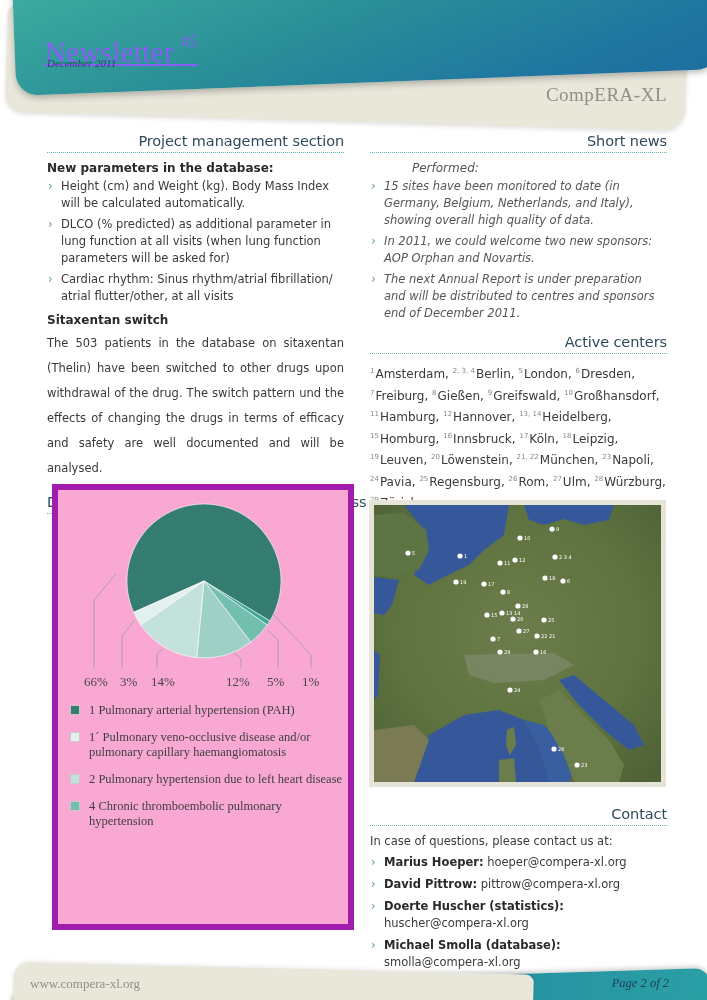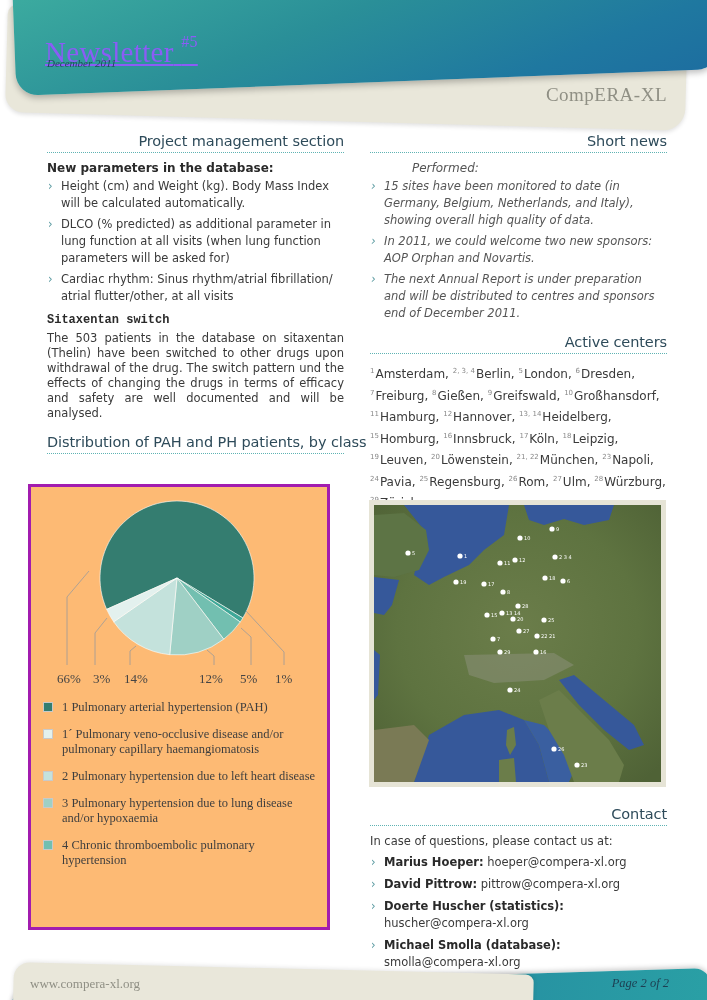--- a/index.html
+++ b/index.html
@@ -43,26 +43,26 @@
     font-family: "DejaVu Sans", sans-serif; font-size: 14.5px; color: #2e4b5a;
     padding-bottom: 3px; border-bottom: 1.5px dotted #5fb3b3; margin-bottom: 8px;
     white-space: nowrap; letter-spacing: -0.1px; text-align: right;
   }
   .sub { font-size: 12px; font-weight: bold; color: #2a2a2a; margin-bottom: 3px; }
   .sub.it { font-weight: normal; font-style: italic; color: #555; margin-left: 42px; }
   ul.bl { list-style: none; }
   ul.bl li { position: relative; padding-left: 14px; font-size: 11.5px; line-height: 17px; margin-bottom: 4px; color: #3a3a3a; }
   ul.bl li .bul { position: absolute; left: 1px; top: 0; color: #5a9aa0; }
   ul.bl.it li { font-style: italic; color: #555; }
-  p.just { font-size: 11.5px; line-height: 15px; text-align: justify; color: #3a3a3a; }
+  p.just { font-size: 11.5px; line-height: 25px; text-align: justify; color: #3a3a3a; }
 
   
   .chart-box {
-    position: absolute; left: 28px; top: 484px; width: 302px; height: 446px;
-    border: 3px solid #a21caf; background: #fdba74;
+    position: absolute; left: 52px; top: 484px; width: 302px; height: 446px;
+    border: 6px solid #a21caf; background: #f9a8d4;
   }
   .chart-box svg { position: absolute; left: 0; top: 0; }
   .pcts { position: absolute; top: 184px; left: 0; width: 292px; height: 16px; font-family: "Liberation Serif", serif; font-size: 13px; color: #444; }
   .pcts span { position: absolute; }
   .legend { position: absolute; left: 10px; top: 213px; width: 280px; }
   .leg-item { position: relative; padding-left: 21px; font-family: "Liberation Serif", serif; font-size: 12.5px; line-height: 15px; color: #3e3e3e; margin-bottom: 12px; }
   .leg-sw { position: absolute; left: 2px; top: 2px; width: 10px; height: 10px; border: 1px solid #c9c9c9; }
 
   
   .map-box {
@@ -105,21 +105,21 @@
 <div class="hdr-brand">CompERA-XL</div>
 
 <div class="col col-left">
   <div class="sec-title">Project management  section</div>
   <div class="sub">New parameters in the database:</div>
   <ul class="bl">
     <li><span class="bul">›</span><span>Height (cm) and Weight (kg). Body Mass Index will be calculated automatically.</span></li>
     <li><span class="bul">›</span><span>DLCO (% predicted) as additional parameter in lung function at all visits (when lung function parameters will be asked for)</span></li>
     <li><span class="bul">›</span><span>Cardiac rhythm: Sinus rhythm/atrial fibrillation/ atrial flutter/other, at all visits</span></li>
   </ul>
-  <div class="sub" style="margin-top:8px;font-family:Liberation Mono, monospace;">Sitaxentan switch</div>
+  <div class="sub" style="margin-top:8px;">Sitaxentan switch</div>
   <p class="just" style="margin-top:4px;">The 503 patients in the database on sitaxentan (Thelin) have been switched to other drugs upon withdrawal of the drug. The switch pattern und the effects of changing the drugs in terms of efficacy and safety are well documented and will be analysed.</p>
   <div class="sec-title" style="margin-top:13px;">Distribution of PAH and PH patients, by class</div>
 </div>
 
 <div class="chart-box">
   <svg width="292" height="210" id="pie-svg">
       <path d="M146,91 L75.65699976151974,122.31872151683663 A77,77 0 1 1 211.82993967645115,130.94269698198661 Z" fill="#347d70" stroke="#ffffff" stroke-width="0.6"></path>
       <path d="M146,91 L211.82993967645115,130.94269698198661 A77,77 0 0 1 209.2193750630401,134.9580551962739 Z" fill="#3ea898" stroke="#ffffff" stroke-width="0.6"></path>
       <path d="M146,91 L209.2193750630401,134.9580551962739 A77,77 0 0 1 192.73199201964758,152.19739309705596 Z" fill="#72bfb0" stroke="#ffffff" stroke-width="0.6"></path>
       <path d="M146,91 L192.73199201964758,152.19739309705596 A77,77 0 0 1 138.745711759581,167.6575195406486 Z" fill="#9fd0c5" stroke="#ffffff" stroke-width="0.6"></path>
@@ -137,21 +137,20 @@
     <span style="left:62px">3%</span>
     <span style="left:93px">14%</span>
     <span style="left:168px">12%</span>
     <span style="left:209px">5%</span>
     <span style="left:244px">1%</span>
   </div>
   <div class="legend">
     <div class="leg-item"><span class="leg-sw" style="background:#347d70"></span><span>1 Pulmonary arterial hypertension (PAH)</span></div>
     <div class="leg-item"><span class="leg-sw" style="background:#e3f1ee"></span><span>1´ Pulmonary veno-occlusive disease and/or pulmonary capillary haemangiomatosis</span></div>
     <div class="leg-item"><span class="leg-sw" style="background:#c4e2dc"></span><span>2 Pulmonary hypertension due to left heart disease</span></div>
-    <div class="leg-item"><span class="leg-sw" style="background:#9fd0c5"></span><span>3 Pulmonary hypertension due to lung disease and/or hypoxaemia</span></div>
     <div class="leg-item"><span class="leg-sw" style="background:#72bfb0"></span><span>4 Chronic thromboembolic pulmonary hypertension</span></div>
   </div>
 </div>
 
 <div class="col col-right">
   <div class="sec-title">Short news</div>
   <div class="sub it">Performed:</div>
   <ul class="bl it">
     <li><span class="bul">›</span><span>15 sites have been monitored to date (in Germany, Belgium, Netherlands, and Italy), showing overall high quality of data.</span></li>
     <li><span class="bul">›</span><span>In 2011, we could welcome two new sponsors: AOP Orphan and Novartis.</span></li>

